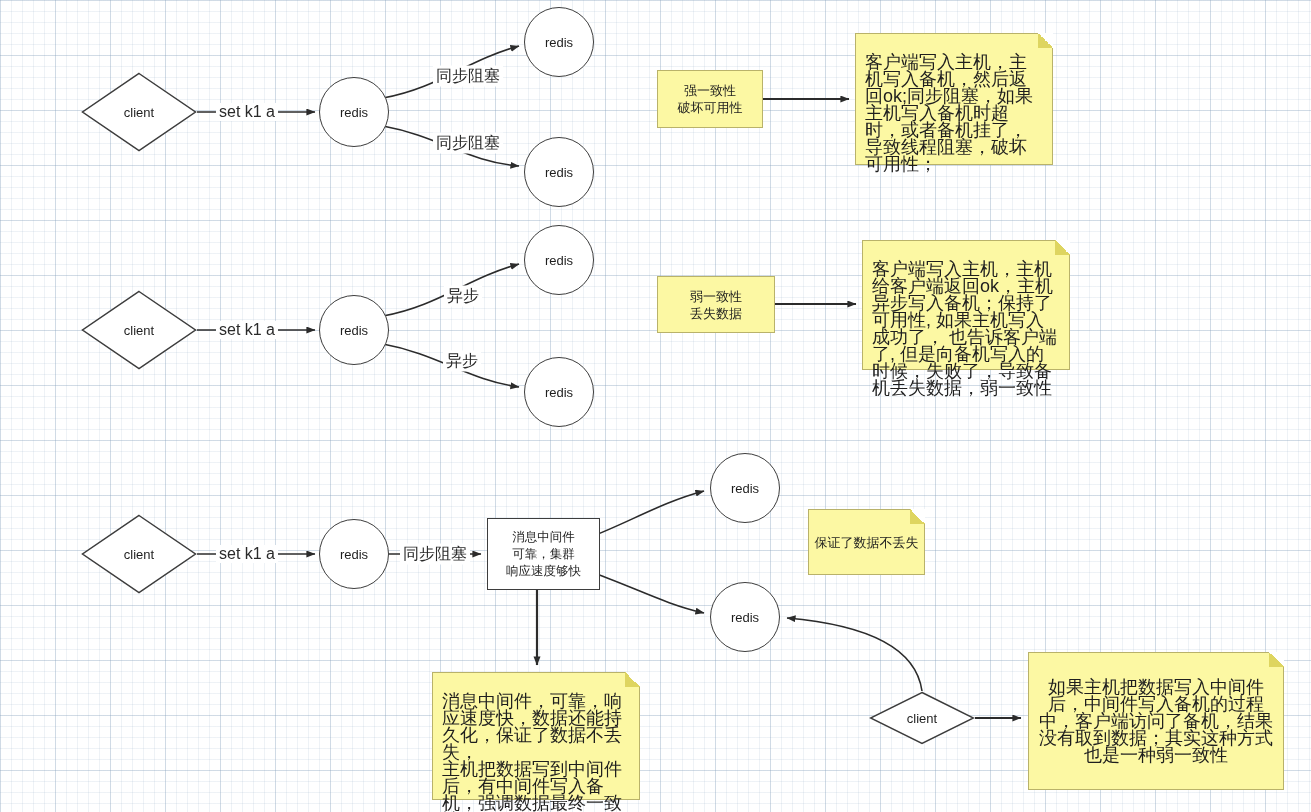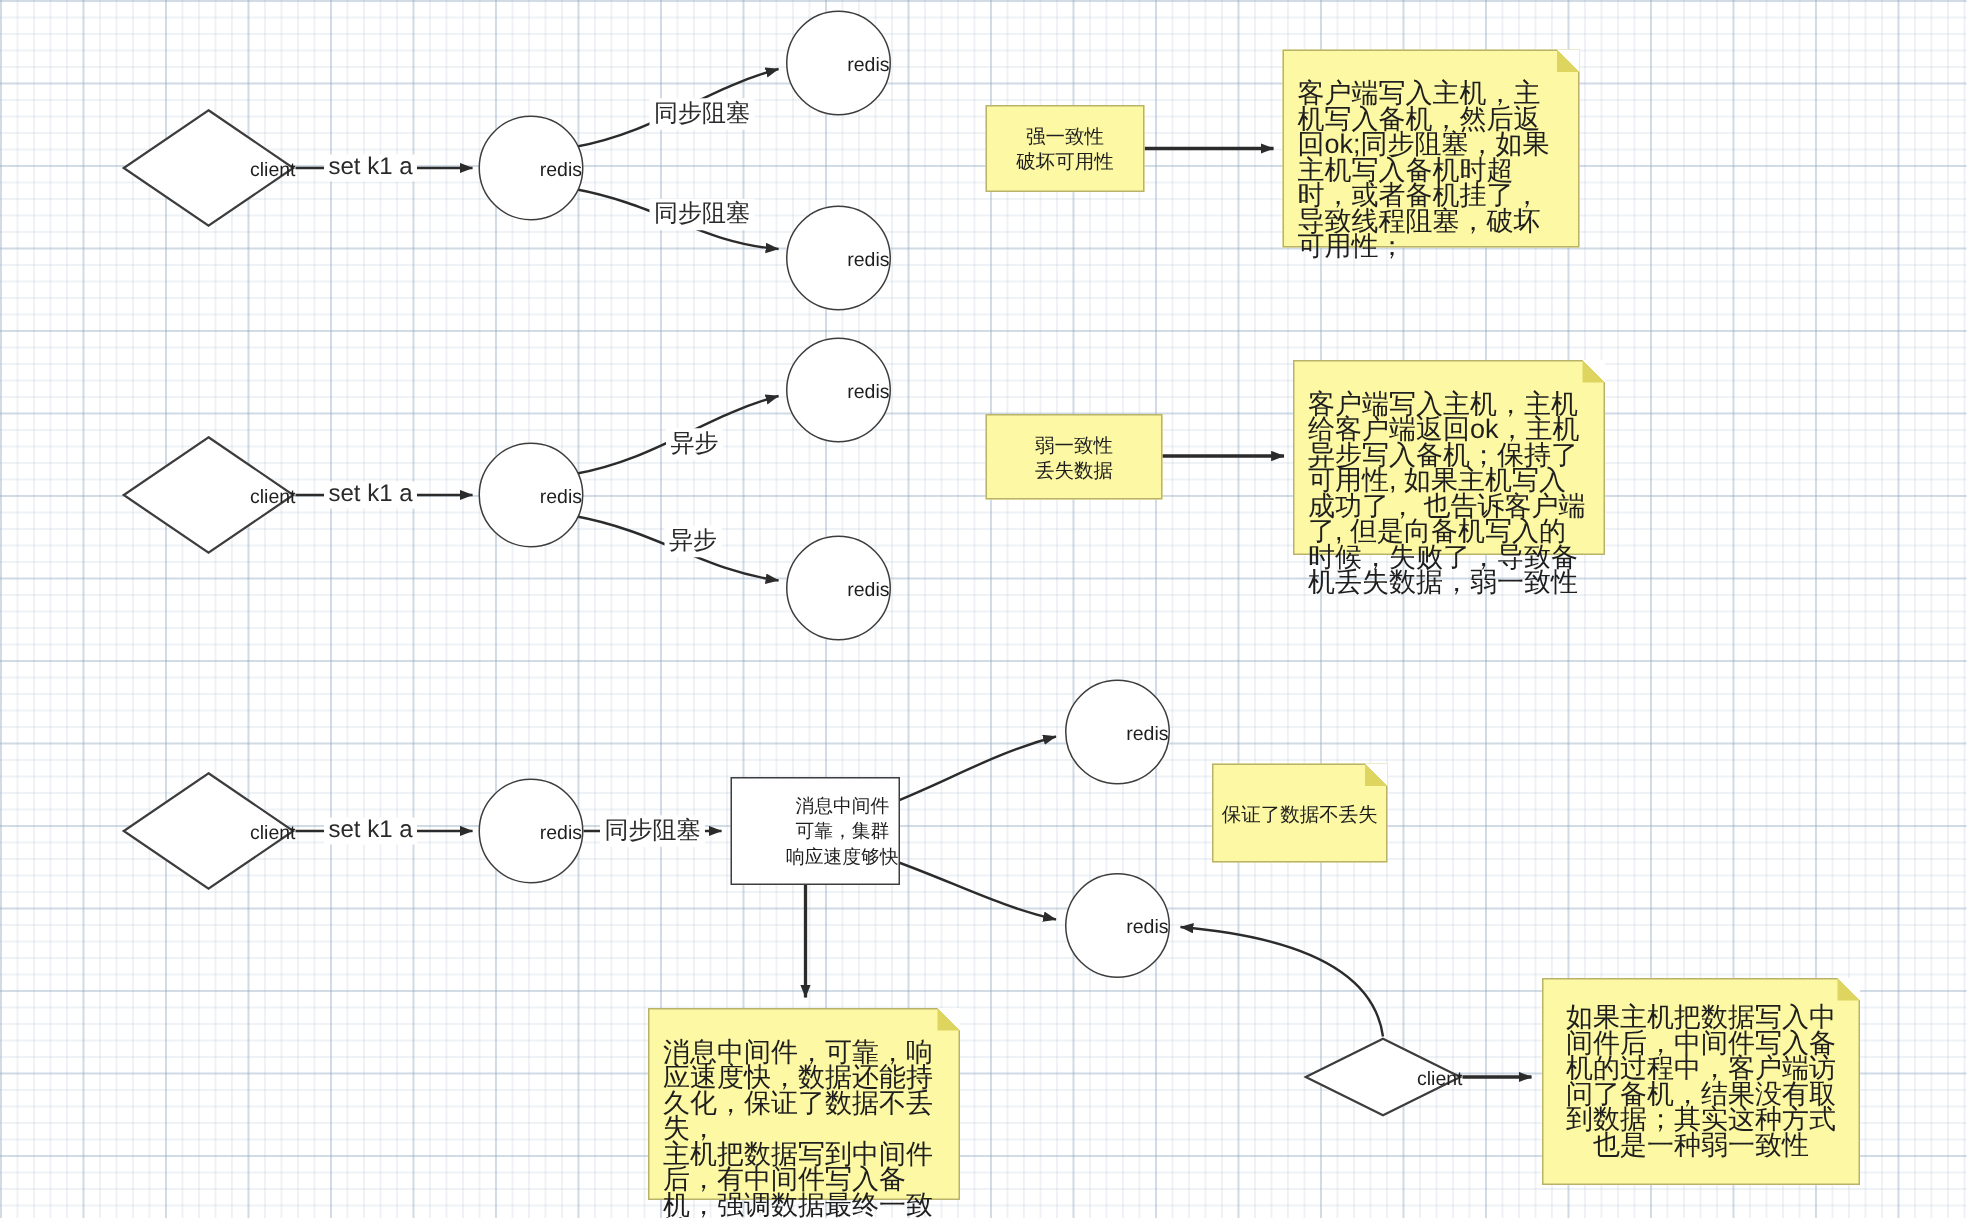--- a/index.html
+++ b/index.html
@@ -15,21 +15,21 @@
       linear-gradient(to bottom, rgba(140,165,190,0.30) 1px, transparent 1px),
       linear-gradient(to right,  rgba(150,175,200,0.16) 1px, transparent 1px),
       linear-gradient(to bottom, rgba(150,175,200,0.16) 1px, transparent 1px);
     background-size: 55px 55px, 55px 55px, 11px 11px, 11px 11px;
     color: #1e1e1e;
   }
   svg.edges { position: absolute; left: 0; top: 0; width: 100%; height: 100%; pointer-events: none; }
   .edge { fill: none; stroke: #2b2b2b; stroke-width: 1.6; }
   .edge.thick { stroke-width: 2.2; }
 
-  .node { position: absolute; display: flex; align-items: center; justify-content: flex-end; }
+  .node { position: absolute; display: flex; align-items: center; justify-content: center; }
   .diamond svg { position: absolute; left: 0; top: 0; width: 100%; height: 100%; }
   .diamond polygon { fill: #ffffff; stroke: #3d3d3d; stroke-width: 1.5; }
   .nlabel { position: relative; font-size: 13px; color: #1e1e1e; }
 
   .circle {
     border: 1.5px solid #3d3d3d; border-radius: 50%;
     background: #ffffff; font-size: 13px;
   }
   .rectnode {
     border: 1.5px solid #3d3d3d; background: #ffffff;
@@ -170,18 +170,18 @@
     <i class="fold"></i>
     <span class="note-text">消息中间件，可靠，响应速度快，数据还能持久化，保证了数据不丢失，
 主机把数据写到中间件后，有中间件写入备机，强调数据最终一致性</span>
   </div>
   <div class="node diamond" style="left:869px;top:691px;width:106px;height:54px">
     <svg viewBox="0 0 106 54" preserveAspectRatio="none">
         <polygon points="53,1.5 104.5,27 53,52.5 1.5,27"></polygon>
       </svg>
     <span class="nlabel">client</span>
   </div>
-  <div class="note centered" style="left:1028px;top:652px;width:212px;height:138px">
+  <div class="note centered" style="left:1028px;top:652px;width:256px;height:138px">
     <i class="fold"></i>
     <span class="note-text">如果主机把数据写入中间件后，中间件写入备机的过程中，客户端访问了备机，结果没有取到数据；其实这种方式也是一种弱一致性</span>
   </div>
 
 </div>
 
 </body></html>

